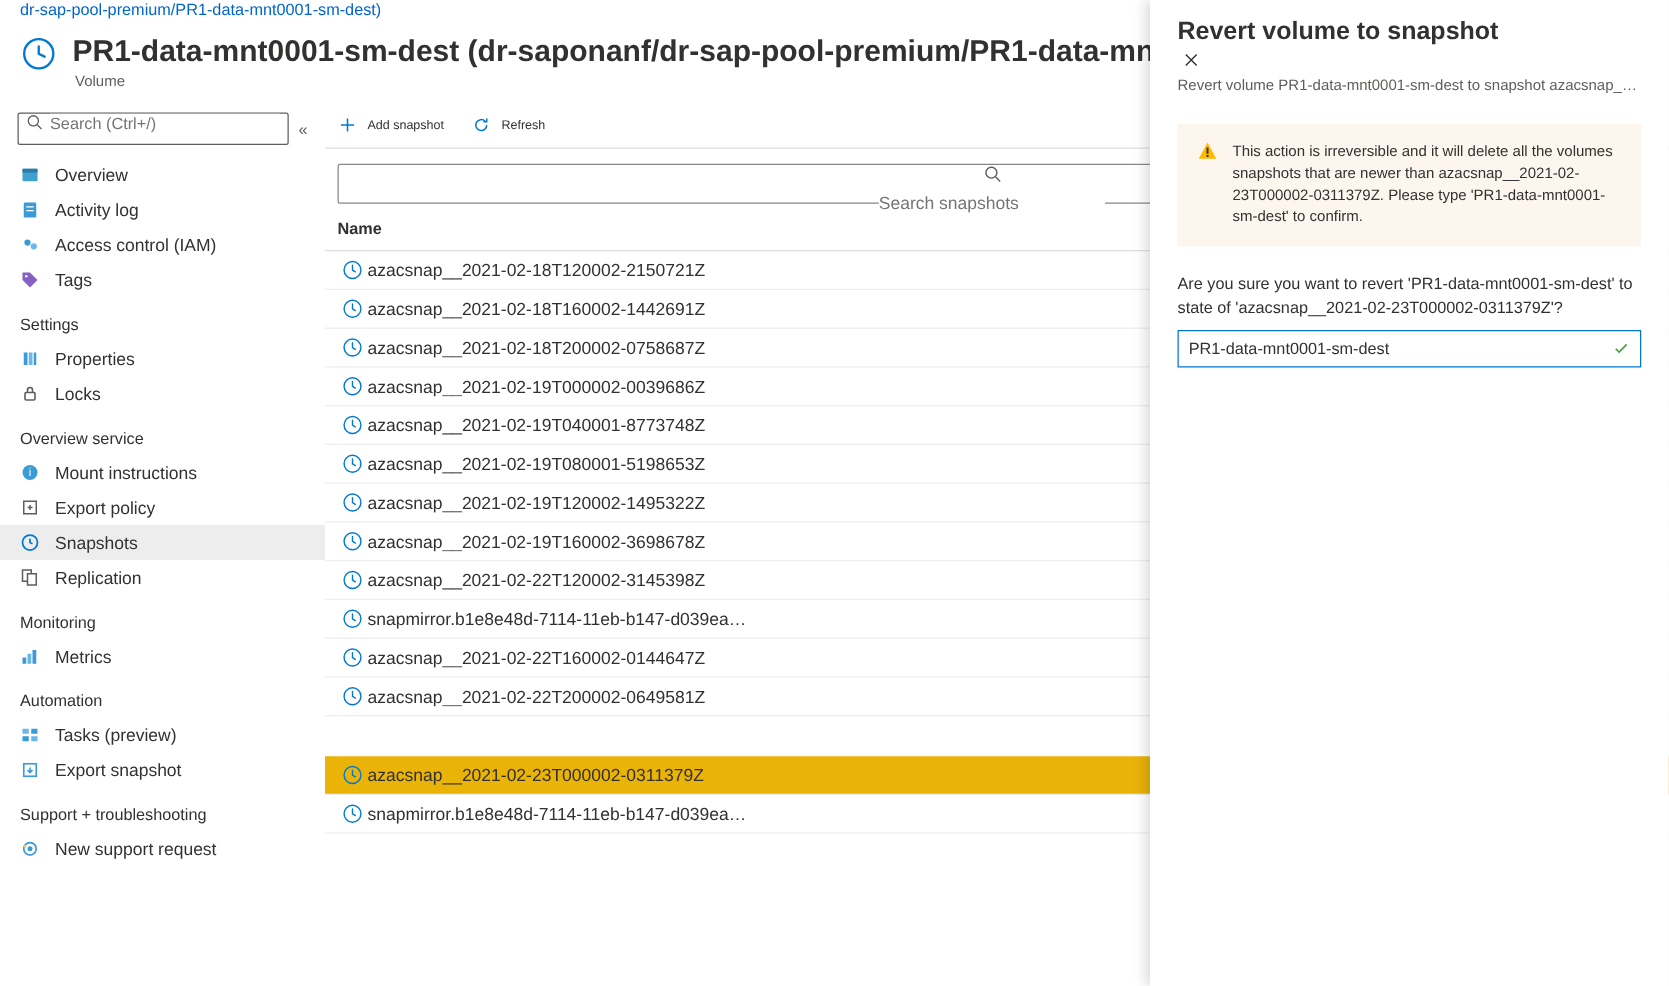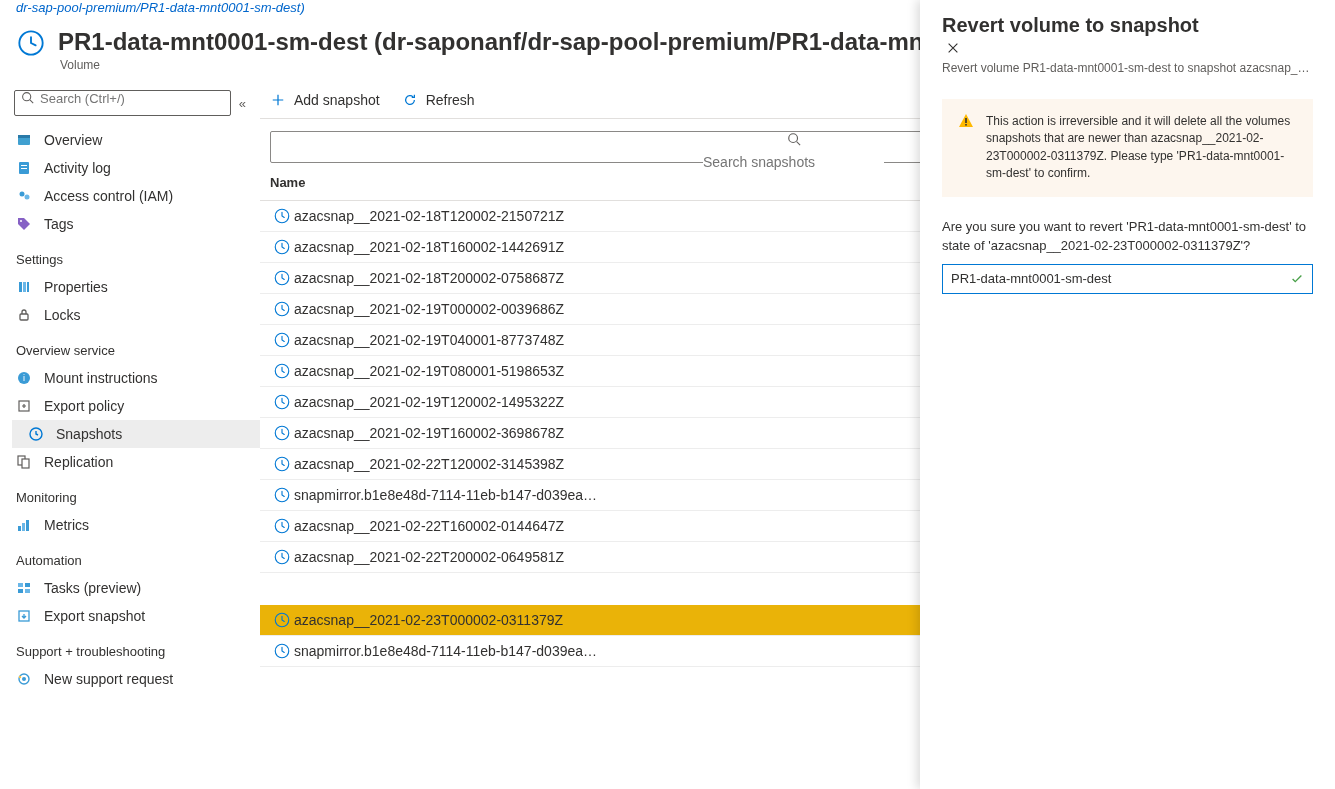--- a/index.html
+++ b/index.html
@@ -14,21 +14,20 @@
     position: relative;
   }
   a { color: #0066cc; text-decoration: none; }
 
   .breadcrumb-top {
     padding: 0 16px;
     font-size: 13px;
     color: #0066cc;
     height: 18px;
     overflow: hidden;
-    font-style: italic;
   }
 
   .header-row {
     display: flex;
     align-items: flex-start;
     padding: 10px 16px 4px 16px;
     gap: 12px;
   }
   .header-icon {
     width: 30px; height: 30px;
@@ -87,40 +86,40 @@
     font-size:13px; font-weight:400; color:#323130;
     padding: 14px 16px 6px 16px;
   }
   .side-item {
     display:flex; align-items:center; gap:12px;
     padding: 6px 16px;
     cursor:pointer;
     font-size:14px;
     color:#323130;
   }
-  .side-item.selected { background:#ededed;margin-left:12px; }
+  .side-item.selected { background:#ededed; }
   .side-item .icon {
     width:16px;height:16px;display:flex;align-items:center;justify-content:center;
     flex:none;
   }
 
   
   .content {
     flex:1;
     min-width:0;
     display:flex;flex-direction:column;
   }
   .toolbar {
     display:flex;align-items:center;gap:22px;
     padding: 10px 18px 10px 10px;
     border-bottom:1px solid #e1dfdd;
   }
   .toolbar-btn {
     display:flex;align-items:center;gap:8px;
-    color:#323130; cursor:pointer; font-size:14px;
+    color:#323130; cursor:pointer; font-size:10px;
   }
   .toolbar-btn .icon { color:#0078d4; width:16px;height:16px;display:flex;align-items:center;justify-content:center;}
 
   .search-snapshots {
     margin:12px 18px 4px 10px;
     border:1px solid #8a8886;
     border-radius:2px;
     height:32px;
     display:flex;align-items:center;gap:8px;
     padding:0 10px;

